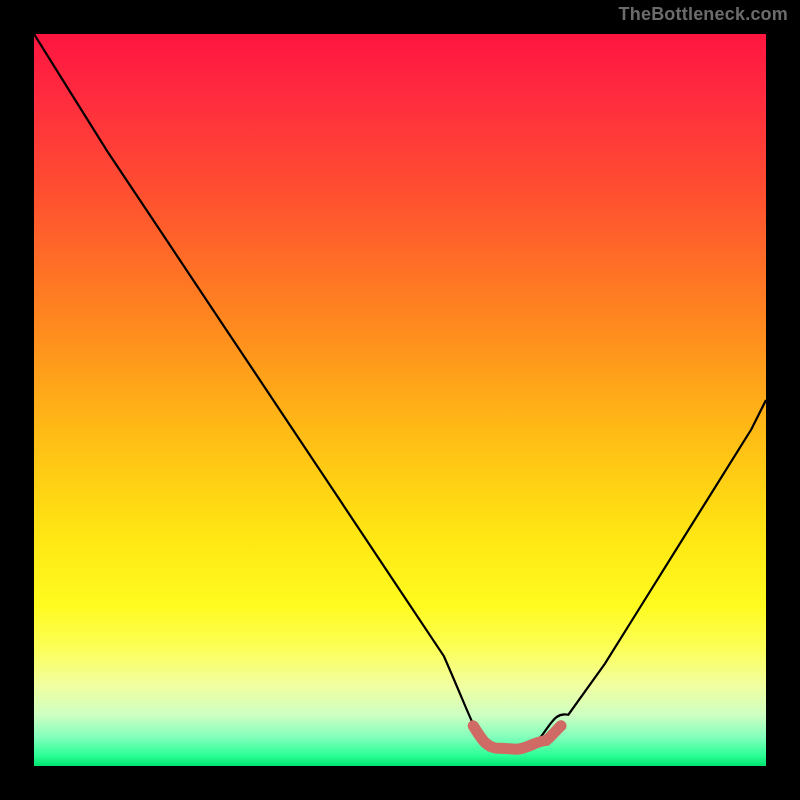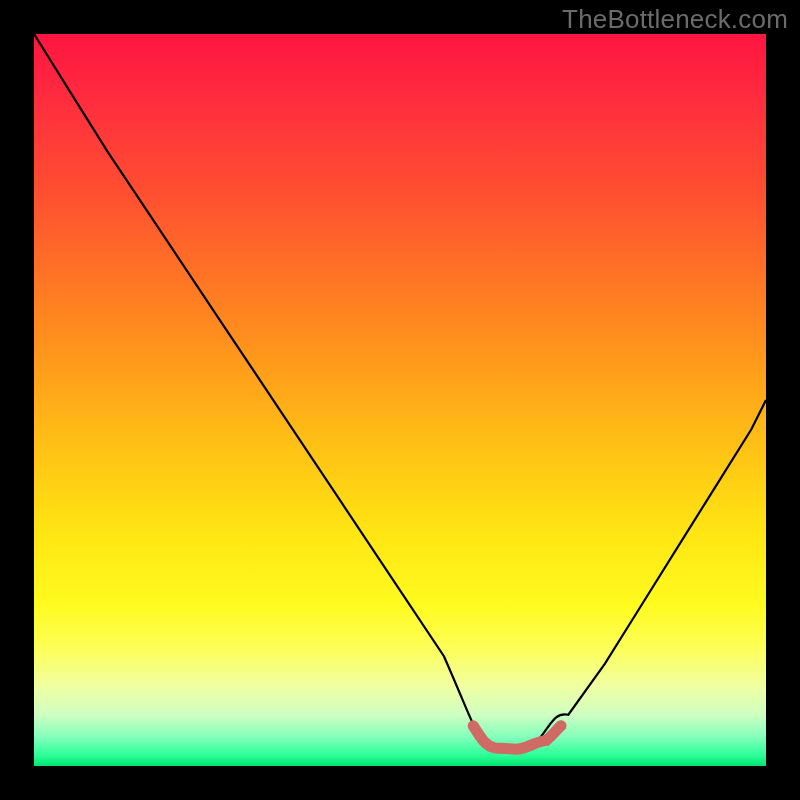--- a/index.html
+++ b/index.html
@@ -55,23 +55,24 @@
     left: 0;
     top: 0;
     width: 732px;
     height: 732px;
   }
   .watermark {
     position: absolute;
     top: 4px;
     right: 12px;
     color: #6b6b6b;
-    font-size: 26px;
+    font-size: 18px;
     letter-spacing: 0.2px;
     user-select: none;
+    font-weight: bold;
   }
 </style>
 </head>
 <body>
 
 <div class="frame">
 
   <div class="plot">
     <div class="gradient"></div>
 

